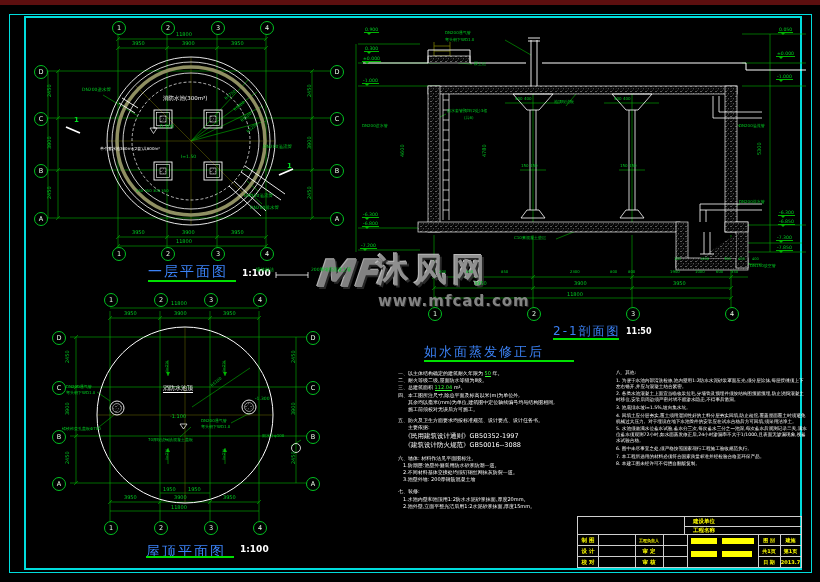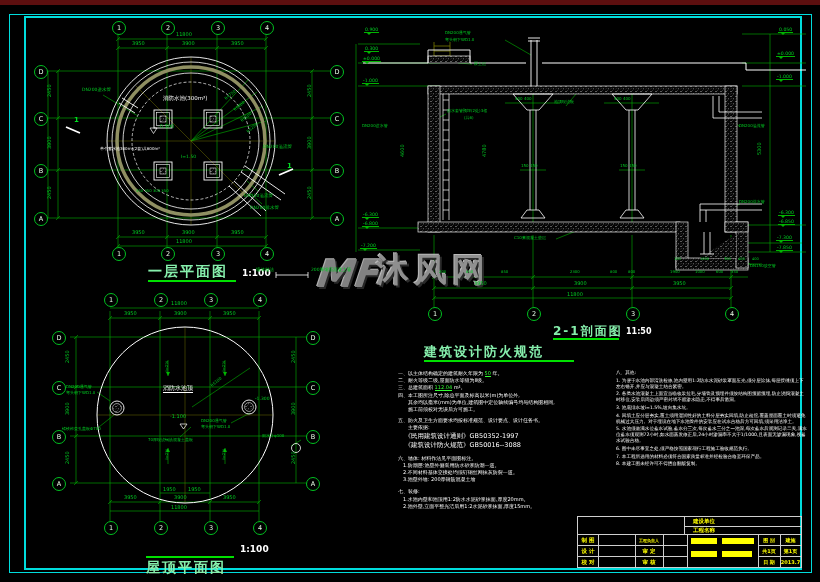--- a/index.html
+++ b/index.html
@@ -10,21 +10,21 @@
   .g{color:#00cc22;font-size:4.5px;}
   .g4{color:#00cc22;font-size:4px;}
   .g5{color:#00cc22;font-size:5px;}
   .w{color:#ffffff;}
   .w45{color:#fff;font-size:4.5px;}
   .hl{color:#33ff33;border-bottom:1px solid #33ff33;}
   .rv{transform:rotate(-90deg);}
   .rr{transform:rotate(-40deg);}
   .bub{position:absolute;width:12px;height:12px;border:1px solid #00c020;border-radius:50%;
        color:#eaffea;font-size:6.5px;line-height:12px;text-align:center;background:#000;}
-  .ttl{position:absolute;color:#86efac;font-size:14px;font-weight:bold;letter-spacing:2px;}
+  .ttl{position:absolute;color:#3b82f6;font-size:14px;font-weight:normal;letter-spacing:2px;}
   .ul{position:absolute;height:2px;background:#00e000;}
   .scale{position:absolute;color:#fff;font-size:9px;font-weight:bold;}
   .nl{color:#fff;font-size:5px;line-height:6.2px;margin-bottom:1px;white-space:nowrap;}
   .nl.big{font-size:6.5px;line-height:8px;}
   .nr{color:#fff;font-size:4.6px;line-height:5.8px;margin-bottom:2px;}
   .lvl{position:absolute;color:#00cc22;font-size:4.6px;border-bottom:1px solid #00b400;padding:0 1px;}
   .lvl::after{content:"";position:absolute;left:2px;top:100%;border:3px solid transparent;
               border-top-color:#00b400;}
   .tl{position:absolute;background:#cfcfcf;}
   .ylab{position:absolute;color:#ffff00;font-weight:bold;text-align:center;}
@@ -169,20 +169,21 @@
     </g>
 
     <g fill="#00b400" stroke="none">
       <path d="M168 376l-2 -4h4z M225 376l-2 -4h4z M168 448l-2 4h4z M225 448l-2 4h4z"></path>
     </g>
   </svg>
 
   <div class="abs" style="left:318px;top:248px;width:200px;height:72px;opacity:.92;">
     <span class="wm-logo" style="left:0;top:4px;transform:skewX(-8deg);">MF</span>
     <span class="wm-name" style="left:58px;top:0;">沐风网</span>
+    <span class="wm-url" style="left:60px;top:44px;">www.mfcad.com</span>
   </div>
 
   <div class="bub" style="left:112px;top:21px;">1</div>
   <div class="bub" style="left:161px;top:21px;">2</div>
   <div class="bub" style="left:211px;top:21px;">3</div>
   <div class="bub" style="left:260px;top:21px;">4</div>
   <div class="bub" style="left:112px;top:247px;">1</div>
   <div class="bub" style="left:161px;top:247px;">2</div>
   <div class="bub" style="left:211px;top:247px;">3</div>
   <div class="bub" style="left:260px;top:247px;">4</div>
@@ -275,21 +276,21 @@
   <span class="t g4" style="left:62px;top:427px;">铸铁检查孔盖板Φ700</span>
   <span class="t g4" style="left:201px;top:419px;">DN200通气管</span>
   <span class="t g4" style="left:201px;top:425px;">弯头朝下WD1.0</span>
   <span class="t g4" style="left:148px;top:438px;">70厚现浇钢筋混凝土盖板</span>
   <span class="t g4" style="left:262px;top:434px;">雨水斗φ100</span>
   <span class="t g4 rv" style="left:162px;top:364px;">i=2%</span>
   <span class="t g4 rv" style="left:219px;top:364px;">i=2%</span>
   <span class="t g4 rv" style="left:162px;top:452px;">i=2%</span>
   <span class="t g4 rv" style="left:219px;top:452px;">i=2%</span>
 
-  <span class="ttl" style="left:146px;top:559px;">屋顶平面图</span>
+  <span class="ttl" style="left:146px;top:543px;">屋顶平面图</span>
   <div class="ul" style="left:146px;top:556px;width:88px;"></div>
   <span class="scale" style="left:240px;top:544px;">1:100</span>
 
   <div class="bub" style="left:428px;top:307px;">1</div>
   <div class="bub" style="left:527px;top:307px;">2</div>
   <div class="bub" style="left:626px;top:307px;">3</div>
   <div class="bub" style="left:725px;top:307px;">4</div>
 
   <span class="lvl" style="left:364px;top:27px;">0.900</span>
   <span class="lvl" style="left:364px;top:46px;">0.300</span>
@@ -342,21 +343,21 @@
   <span class="t g4" style="left:674px;top:258px;font-size:3.6px;">100</span>
   <span class="t g4" style="left:700px;top:258px;font-size:3.6px;">1000</span>
   <span class="t g4" style="left:724px;top:258px;font-size:3.6px;">300</span>
   <span class="t g4" style="left:738px;top:258px;font-size:3.6px;">400</span>
   <span class="t g4" style="left:752px;top:258px;font-size:3.6px;">400</span>
 
   <span class="ttl" style="left:553px;top:323px;font-size:12px;">2-1剖面图</span>
   <div class="ul" style="left:553px;top:338px;width:66px;"></div>
   <span class="scale" style="left:626px;top:327px;font-size:8px;">11:50</span>
 
-  <span class="ttl" style="left:424px;top:343px;font-size:13px;">建筑设计防火规范</span>
+  <span class="ttl" style="left:424px;top:343px;font-size:13px;">如水面蒸发修正后</span>
   <div class="ul" style="left:424px;top:360px;width:150px;"></div>
 
   <div class="abs" style="left:398px;top:370px;width:214px;">
     <div class="nl"><span>一、以主体结构确定的建筑耐久年限为 </span><span class="hl">50</span><span> 年。</span></div>
     <div class="nl"><span>二、耐火等级二级,屋面防水等级为Ⅱ级。</span></div>
     <div class="nl"><span>三、总建筑面积 </span><span class="hl">112.04</span><span> m²。</span></div>
     <div class="nl"><span>四、本工图所注尺寸,除总平面及标高以米(m)为单位外,</span></div>
     <div class="nl"><span>　　其余均以毫米(mm)为单位,建筑图中定位轴线编号均与结构图相同,</span></div>
     <div class="nl"><span>　　施工前须校对无误后方可施工。</span></div>
     <div class="nl" style="margin-top:5px;"><span>五、防火及卫生方面要求均按标准规范、设计要点、设计任务书。</span></div>

